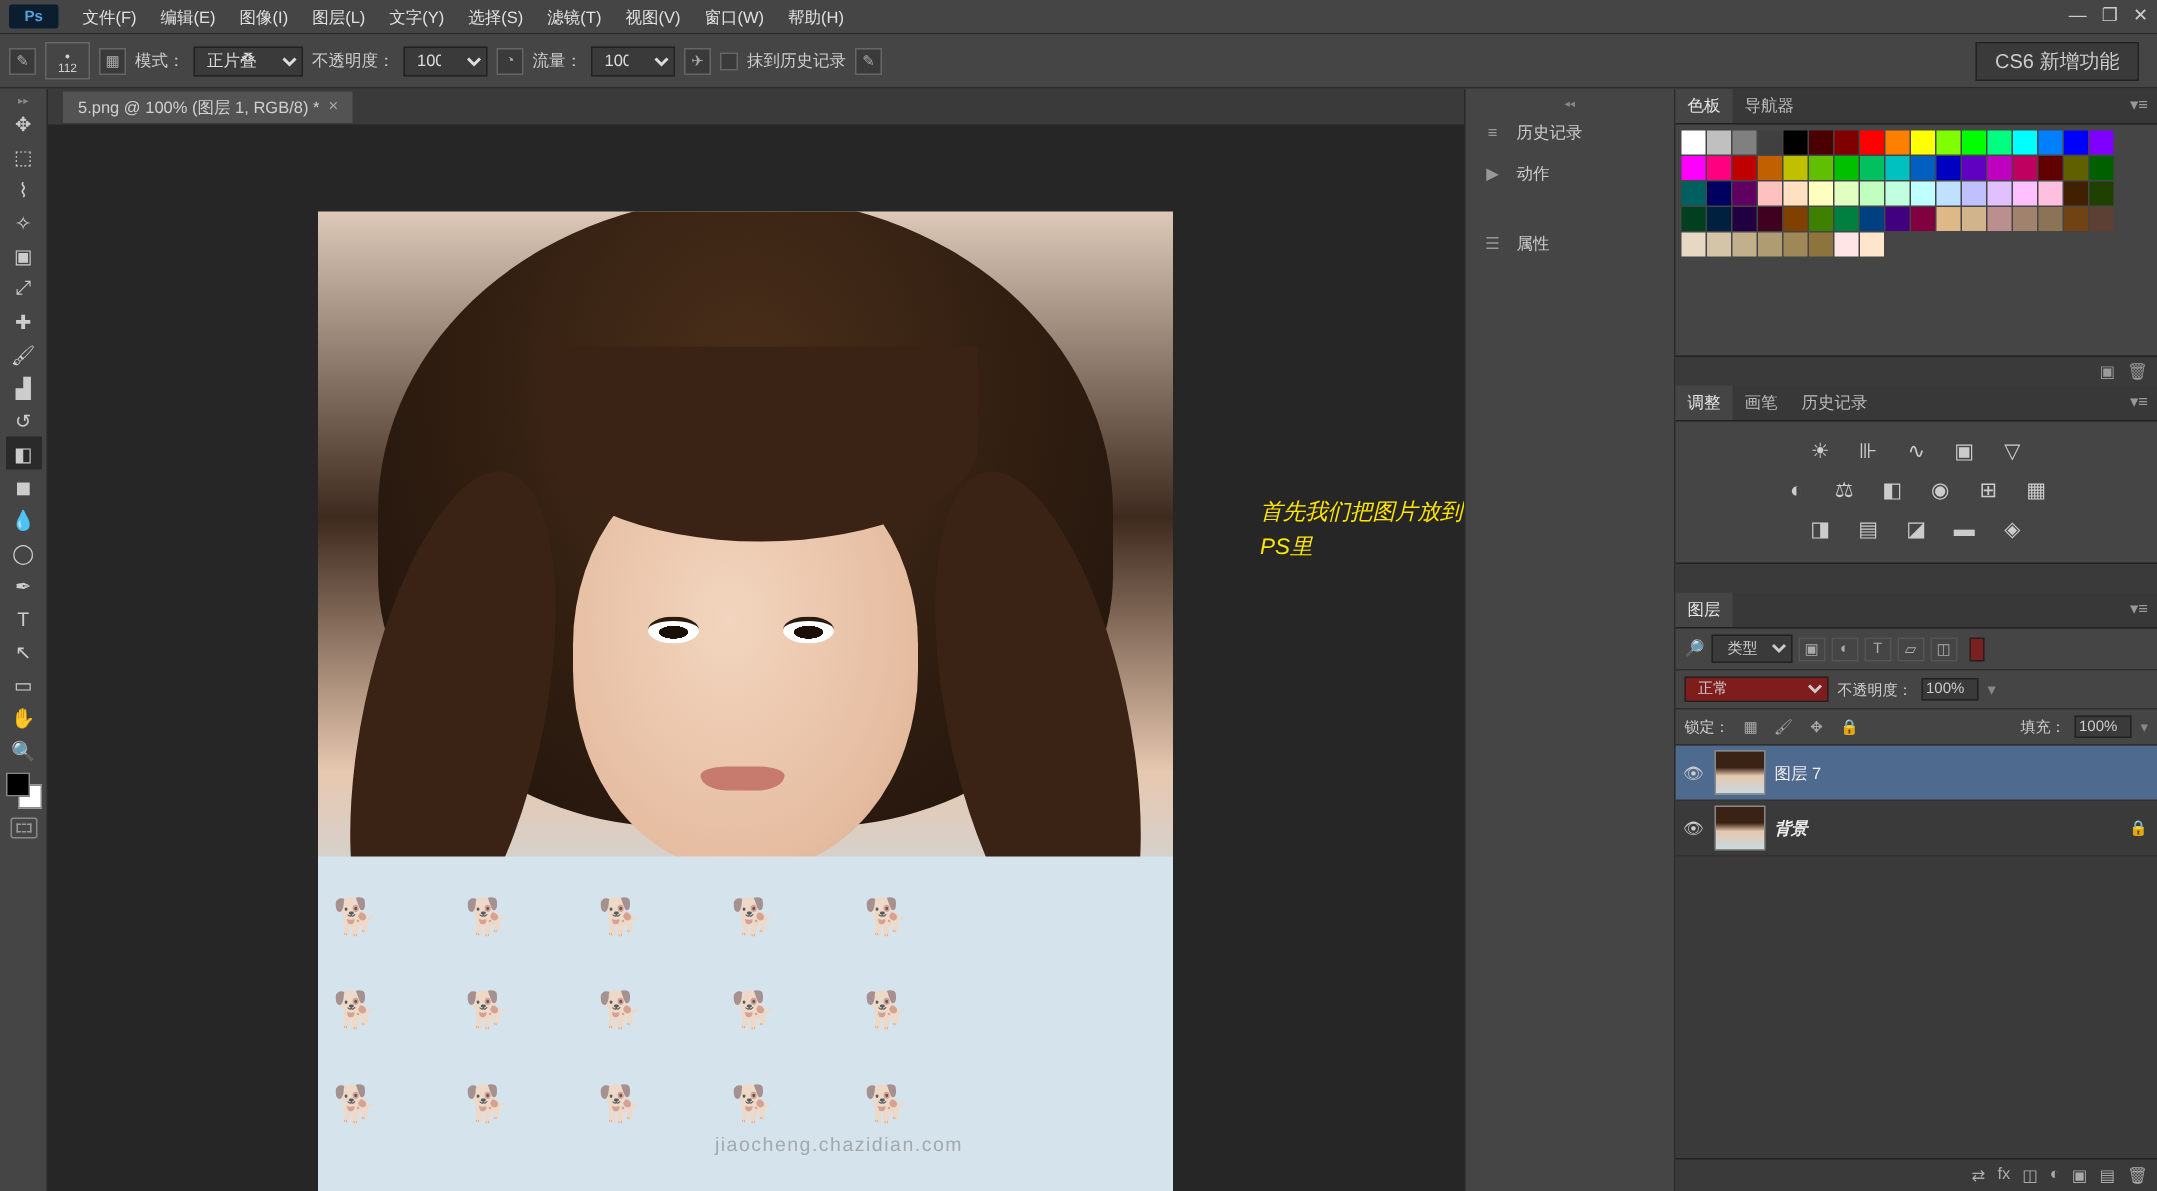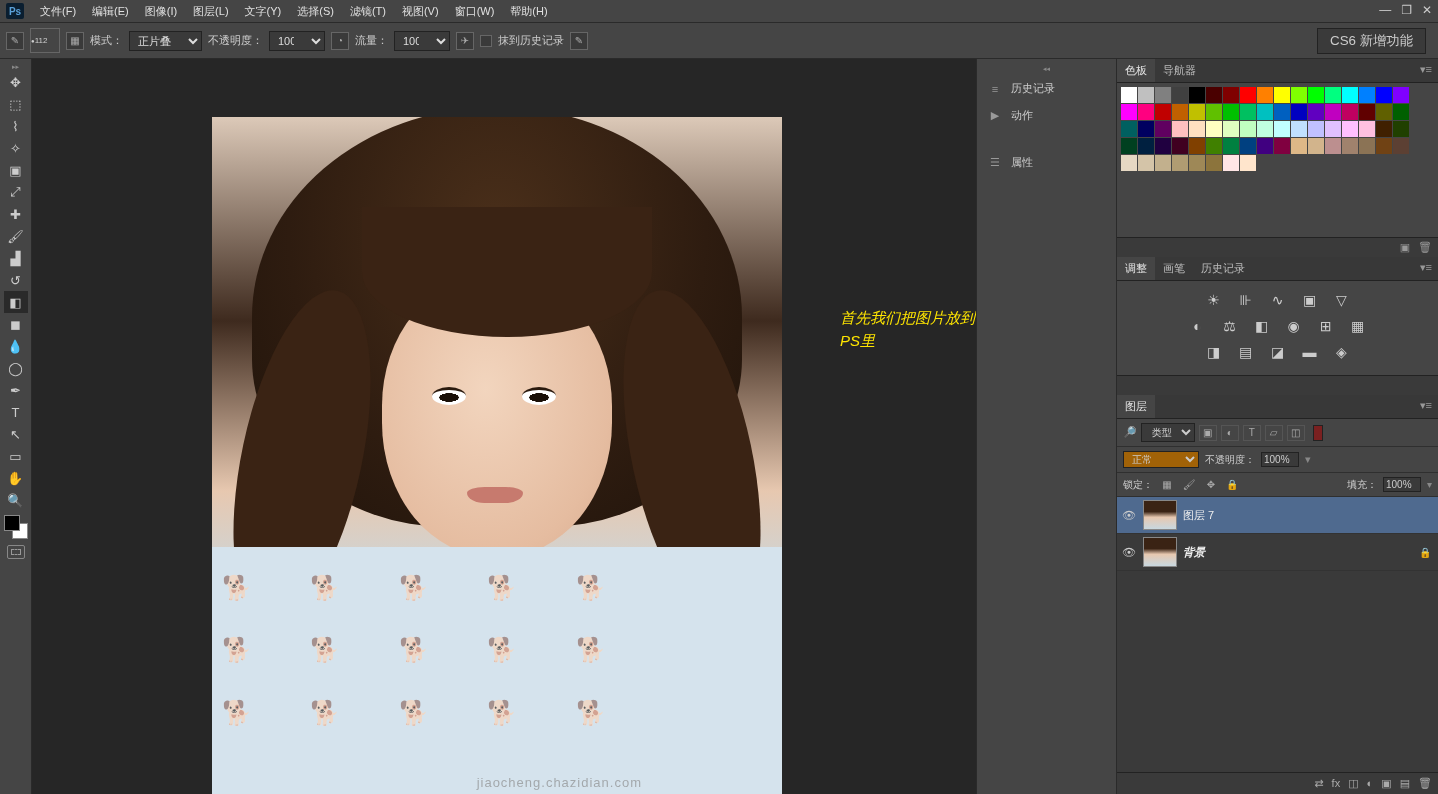--- a/index.html
+++ b/index.html
@@ -1,27 +1,27 @@
 <!DOCTYPE html>
 <html><head>
 <meta charset="utf-8">
 <style>
 * { margin: 0; padding: 0; box-sizing: border-box; font-family: "Microsoft YaHei", sans-serif; }
 body { background: #535353; color: #d0d0d0; font-size: 11px; width: 1438px; height: 794px; overflow: hidden; position: relative; }
 
 
 .menubar { height: 23px; background: #454545; display: flex; align-items: center; padding: 0 6px; border-bottom: 1px solid #2a2a2a; }
-.ps-logo { width: 18px; height: 16px; background: #0a1e30; color: #5aa0d8; font-weight: bold; font-size: 10px; display: flex; align-items: center; justify-content: center; border-radius: 2px; margin-right: 8px; }
+.ps-logo { width: 33px; height: 16px; background: #0a1e30; color: #5aa0d8; font-weight: bold; font-size: 10px; display: flex; align-items: center; justify-content: center; border-radius: 2px; margin-right: 8px; }
 .menubar .menu-item { padding: 3px 8px; color: #e0e0e0; cursor: pointer; }
 .window-controls { position: absolute; right: 6px; top: 3px; display: flex; gap: 10px; }
 .window-controls span { cursor: pointer; color: #ccc; font-size: 12px; }
 
 
 .options-bar { height: 36px; background: #454545; display: flex; align-items: center; padding: 0 6px; gap: 6px; border-bottom: 1px solid #2a2a2a; position: relative; }
-.brush-preview { width: 30px; height: 25px; border: 1px solid #666; display: flex; align-items: center; font-size: 8px; }
+.brush-preview { width: 30px; height: 25px; border: 1px solid #666; display: flex; flex-direction: column; align-items: center; justify-content: center; font-size: 8px; }
 .brush-dot::before { content: "●"; font-size: 6px; }
 .opt-label { color: #ccc; }
 .opt-select { background: #3a3a3a; border: 1px solid #222; color: #ddd; padding: 2px 14px 2px 4px; font-size: 11px; }
 .opt-select.small { width: 56px; }
 .opt-icon { width: 18px; height: 18px; border: 1px solid #666; background: #3a3a3a; display: flex; align-items: center; justify-content: center; color: #aaa; font-size: 10px; }
 .opt-check { width: 12px; height: 12px; border: 1px solid #666; background: #3a3a3a; }
 .cs6-btn { position: absolute; right: 12px; background: #3a3a3a; border: 1px solid #222; padding: 3px 12px; color: #ccc; }
 
 
 .container { display: flex; height: calc(100% - 59px); }
@@ -85,40 +85,40 @@
 .adj-row span { cursor: pointer; width: 18px; text-align: center; }
 
 .layers-body { flex: 1; display: flex; flex-direction: column; }
 .layers-filter { display: flex; align-items: center; gap: 4px; padding: 4px 6px; border-bottom: 1px solid #2f2f2f; }
 .layers-filter .ftype { background: #3a3a3a; border: 1px solid #222; color: #ccc; padding: 2px 6px; font-size: 10px; }
 .layers-filter .ficon { width: 18px; height: 16px; border: 1px solid #555; display: flex; align-items: center; justify-content: center; color: #aaa; font-size: 10px; cursor: pointer; }
 .layers-filter .fswitch { width: 10px; height: 16px; background: #7a2020; border: 1px solid #222; margin-left: 4px; cursor: pointer; }
 
 .layers-opts { display: flex; align-items: center; gap: 6px; padding: 4px 6px; border-bottom: 1px solid #2f2f2f; }
 .layers-opts .lbl { color: #ccc; font-size: 10px; }
-.layers-opts select { background: #a16207; border: 1px solid #222; color: #ccc; font-size: 10px; padding: 1px 4px; width: 76px; }
+.layers-opts select { background: #7f1d1d; border: 1px solid #222; color: #ccc; font-size: 10px; padding: 1px 4px; width: 96px; }
 .layers-opts input { background: #3a3a3a; border: 1px solid #222; color: #ccc; font-size: 10px; width: 38px; padding: 1px 2px; }
 
 .layers-lock { display: flex; align-items: center; gap: 6px; padding: 4px 6px; border-bottom: 1px solid #2f2f2f; font-size: 10px; }
 .layers-lock .lk { width: 16px; height: 14px; display: flex; align-items: center; justify-content: center; color: #aaa; cursor: pointer; }
 
 .layer-list { flex: 1; background: #3a3a3a; overflow: auto; }
 .layer-row { display: flex; align-items: center; gap: 6px; padding: 3px 6px 3px 4px; border-bottom: 1px solid #333; }
 .layer-row.selected { background: #4f6a8f; }
 .layer-row .vis { width: 16px; text-align: center; color: #ccc; cursor: pointer; }
 .layer-row .thumb { width: 34px; height: 30px; background: linear-gradient(180deg,#3a2314 38%, #e7c8b0 58%, #c8d8e0 100%); border: 1px solid #888; }
 .layer-row .lname { flex: 1; color: #eee; font-size: 11px; }
 .layer-row .italic { font-style: italic; font-weight: bold; }
 .layer-row .lock-ind { color: #ccc; font-size: 10px; }
 
 .layer-footer { display: flex; justify-content: flex-end; gap: 8px; padding: 4px 6px; background: #3a3a3a; border-top: 1px solid #222; color: #aaa; font-size: 11px; }
 .layer-footer span { cursor: pointer; }
 
 .spacer-row { height: 20px; background: #3a3a3a; border-top: 1px solid #222; display: flex; justify-content: flex-end; padding: 3px 6px; gap: 8px; color: #999; }
-.watermark { position: absolute; bottom: 4px; right: 334px; color: #898989; font-size: 13px; letter-spacing: 1px; opacity: 0.65; }
+.watermark { position: absolute; bottom: 24px; right: 334px; color: #898989; font-size: 13px; letter-spacing: 1px; opacity: 0.65; }
 </style>
 </head>
 <body>
 
 <div class="menubar">
   <div class="ps-logo">Ps</div>
   <div class="menu-item">文件(F)</div>
   <div class="menu-item">编辑(E)</div>
   <div class="menu-item">图像(I)</div>
   <div class="menu-item">图层(L)</div>
@@ -181,20 +181,26 @@
     <div class="tool">✋</div>
     <div class="tool">🔍</div>
     <div class="color-swatch">
       <div class="bg"></div>
       <div class="fg"></div>
     </div>
     <div class="qm-icon"></div>
   </div>
 
   <div class="doc-area">
+    <div class="doc-tabs">
+      <div class="doc-tab">
+        <span>5.png @ 100% (图层 1, RGB/8) *</span>
+        <span class="close">×</span>
+      </div>
+    </div>
     <div class="canvas-wrap">
       <div class="canvas">
         <div class="hair"></div>
         <div class="hairside l"></div>
         <div class="hairside r"></div>
         <div class="face"></div>
         <div class="bangs"></div>
         <div class="eye l"></div>
         <div class="eye r"></div>
         <div class="mouth"></div>

